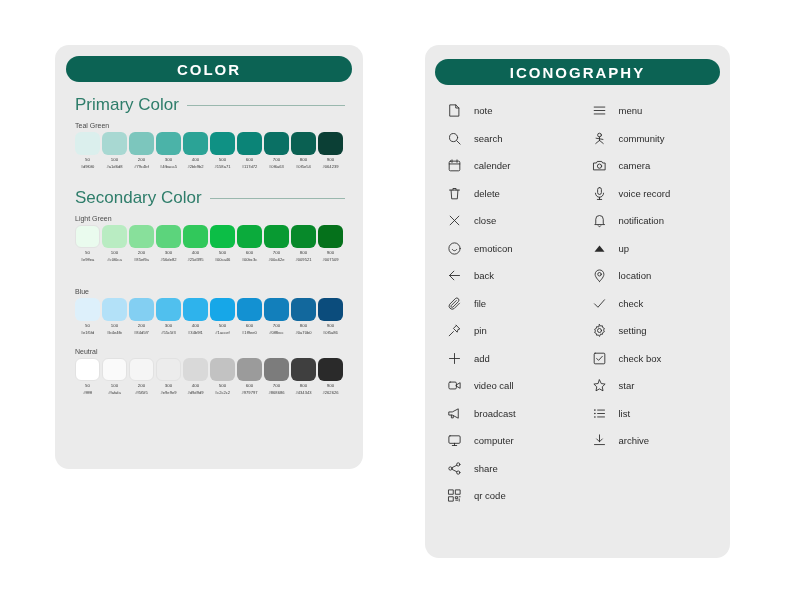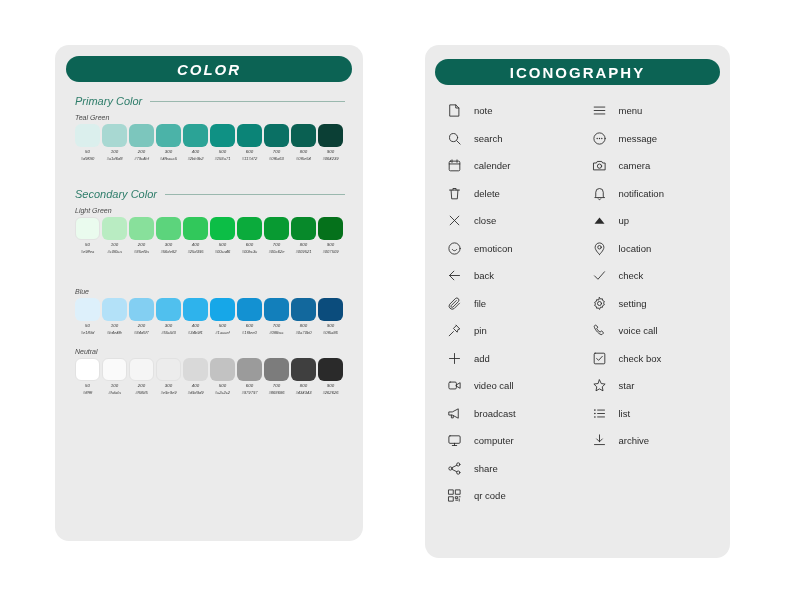--- a/index.html
+++ b/index.html
@@ -8,42 +8,42 @@
     background:#ffffff;
     font-family:"Liberation Sans", sans-serif;
     overflow:hidden;
     position:relative;
   }
   .panel{
     position:absolute;
     background:#ebebeb;
     border-radius:14px;
   }
-  #color-panel{ left:55px; top:45px; width:308px; height:496px;font-style:italic; }
+  #color-panel{ left:55px; top:45px; width:308px; height:424px; }
   #icon-panel{ left:425px; top:45px; width:305px; height:513px; }
 
   .pill{
     position:absolute;
     background:#0c6354;
     border-radius:16px;
     height:26px;
     display:flex;align-items:center;justify-content:center;
     color:#ffffff;
     font-weight:bold;
     letter-spacing:2px;
     font-size:15px;
   }
   #color-pill{ left:11px; top:11px; width:286px; }
   #icon-pill{ left:10px; top:14px; width:285px; }
 
   .section{ position:absolute; left:20px; width:270px; }
   .sec-head{
     display:flex;align-items:center;gap:8px;
     color:#2e7d6a;
-    font-size:11px;
+    font-size:17px;
   }
   .sec-head .rule{
     flex:1;height:1px;background:#9ab8ae;
   }
   .ramp-name{
     color:#4a4a4a;
     font-size:7px;
     margin-top:7px;
     margin-bottom:3px;
   }
@@ -457,40 +457,47 @@
           <span class="ico">
             <svg viewBox="0 0 24 24" width="15" height="15">
               <path stroke="currentColor" fill="none" stroke-width="1.4" stroke-linecap="round" stroke-linejoin="round" d="M3.5 6.5h17M3.5 12h17M3.5 17.5h17"></path>
             </svg>
           </span>
           <span class="ilabel">menu</span>
         </div>
         <div class="irow">
           <span class="ico">
             <svg viewBox="0 0 24 24" width="15" height="15">
-              <circle stroke="currentColor" fill="none" stroke-width="1.4" stroke-linecap="round" stroke-linejoin="round" cx="12" cy="12" r="9"></circle>
-              <circle fill="currentColor" cx="8.3" cy="12" r="1.1"></circle>
-              <circle fill="currentColor" cx="12" cy="12" r="1.1"></circle>
-              <circle fill="currentColor" cx="15.7" cy="12" r="1.1"></circle>
-            </svg>
-          </span>
-          <span class="ilabel">message</span>
+              <circle stroke="currentColor" fill="none" stroke-width="1.4" stroke-linecap="round" stroke-linejoin="round" cx="12" cy="6.5" r="3"></circle>
+              <path stroke="currentColor" fill="none" stroke-width="1.4" stroke-linecap="round" stroke-linejoin="round" d="M12 9.5v6M6 20l6-5 6 5M6.5 11.5l11 2"></path>
+            </svg>
+          </span>
+          <span class="ilabel">community</span>
         </div>
         <div class="irow">
           <span class="ico">
             <svg viewBox="0 0 24 24" width="15" height="15">
               <path stroke="currentColor" fill="none" stroke-width="1.4" stroke-linecap="round" stroke-linejoin="round" d="M3 8h4l1.5-2.5h7L17 8h4v11H3z"></path>
               <circle stroke="currentColor" fill="none" stroke-width="1.4" stroke-linecap="round" stroke-linejoin="round" cx="12" cy="13" r="3.4"></circle>
             </svg>
           </span>
           <span class="ilabel">camera</span>
         </div>
         <div class="irow">
           <span class="ico">
             <svg viewBox="0 0 24 24" width="15" height="15">
+              <rect stroke="currentColor" fill="none" stroke-width="1.4" stroke-linecap="round" stroke-linejoin="round" x="9" y="2.5" width="6" height="11" rx="3"></rect>
+              <path stroke="currentColor" fill="none" stroke-width="1.4" stroke-linecap="round" stroke-linejoin="round" d="M5.5 11.5a6.5 6.5 0 0013 0M12 18v3.5M8.5 21.5h7"></path>
+            </svg>
+          </span>
+          <span class="ilabel">voice record</span>
+        </div>
+        <div class="irow">
+          <span class="ico">
+            <svg viewBox="0 0 24 24" width="15" height="15">
               <path stroke="currentColor" fill="none" stroke-width="1.4" stroke-linecap="round" stroke-linejoin="round" d="M18 16.5V10a6 6 0 10-12 0v6.5l-1.5 2h15z"></path>
               <path stroke="currentColor" fill="none" stroke-width="1.4" stroke-linecap="round" stroke-linejoin="round" d="M10 20.5a2.2 2.2 0 004 0"></path>
             </svg>
           </span>
           <span class="ilabel">notification</span>
         </div>
         <div class="irow">
           <span class="ico">
             <svg viewBox="0 0 24 24" width="15" height="15">
               <path fill="currentColor" d="M12 7l8 10H4z"></path>
@@ -516,28 +523,20 @@
           <span class="ilabel">check</span>
         </div>
         <div class="irow">
           <span class="ico">
             <svg viewBox="0 0 24 24" width="15" height="15">
               <circle stroke="currentColor" fill="none" stroke-width="1.4" stroke-linecap="round" stroke-linejoin="round" cx="12" cy="12" r="3.2"></circle>
               <path stroke="currentColor" fill="none" stroke-width="1.4" stroke-linecap="round" stroke-linejoin="round" d="M12 2.5l1.7 2.4 2.9-.5.6 2.9 2.6 1.4-1.3 2.6 1.3 2.6-2.6 1.4-.6 2.9-2.9-.5L12 21.5l-1.7-2.4-2.9.5-.6-2.9-2.6-1.4 1.3-2.6-1.3-2.6 2.6-1.4.6-2.9 2.9.5z"></path>
             </svg>
           </span>
           <span class="ilabel">setting</span>
-        </div>
-        <div class="irow">
-          <span class="ico">
-            <svg viewBox="0 0 24 24" width="15" height="15">
-              <path stroke="currentColor" fill="none" stroke-width="1.4" stroke-linecap="round" stroke-linejoin="round" d="M6 3.5l3.5 3-2 2.6a13 13 0 005.4 5.4l2.6-2 3 3.5-2.4 2.4C13 20 4 11 3.6 5.9z"></path>
-            </svg>
-          </span>
-          <span class="ilabel">voice call</span>
         </div>
         <div class="irow">
           <span class="ico">
             <svg viewBox="0 0 24 24" width="15" height="15">
               <rect stroke="currentColor" fill="none" stroke-width="1.4" stroke-linecap="round" stroke-linejoin="round" x="3.5" y="3.5" width="17" height="17" rx="1.5"></rect>
               <path stroke="currentColor" fill="none" stroke-width="1.4" stroke-linecap="round" stroke-linejoin="round" d="M7.5 12l3 3 6-6.5"></path>
             </svg>
           </span>
           <span class="ilabel">check box</span>
         </div>

